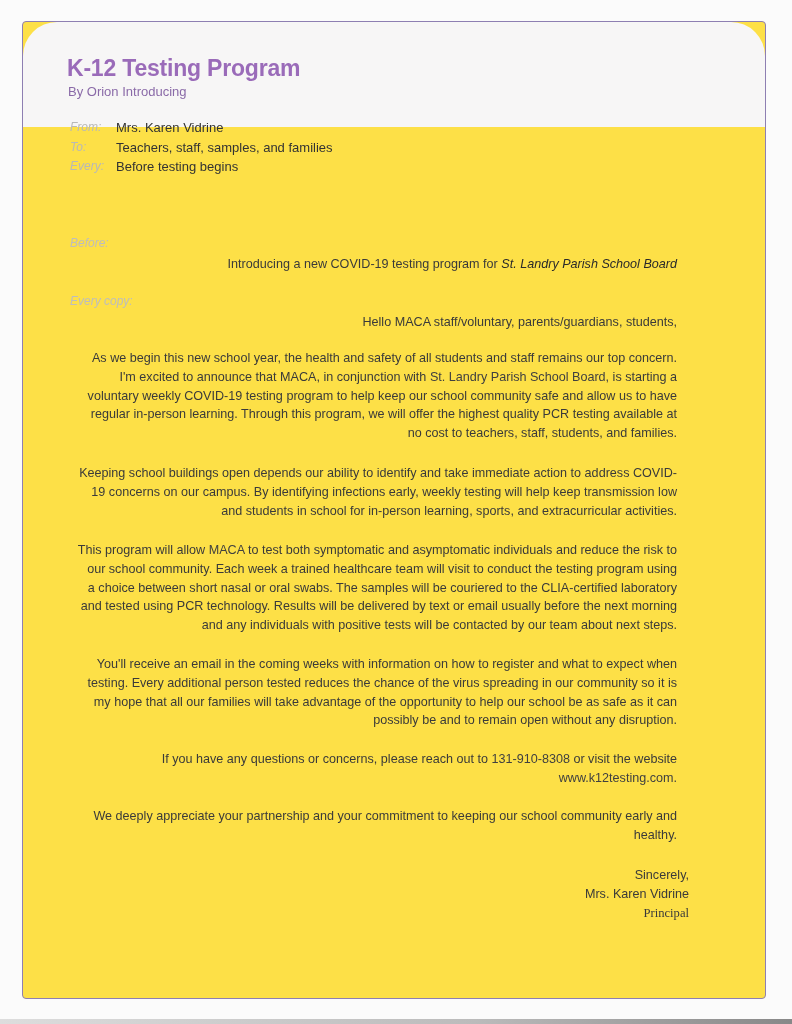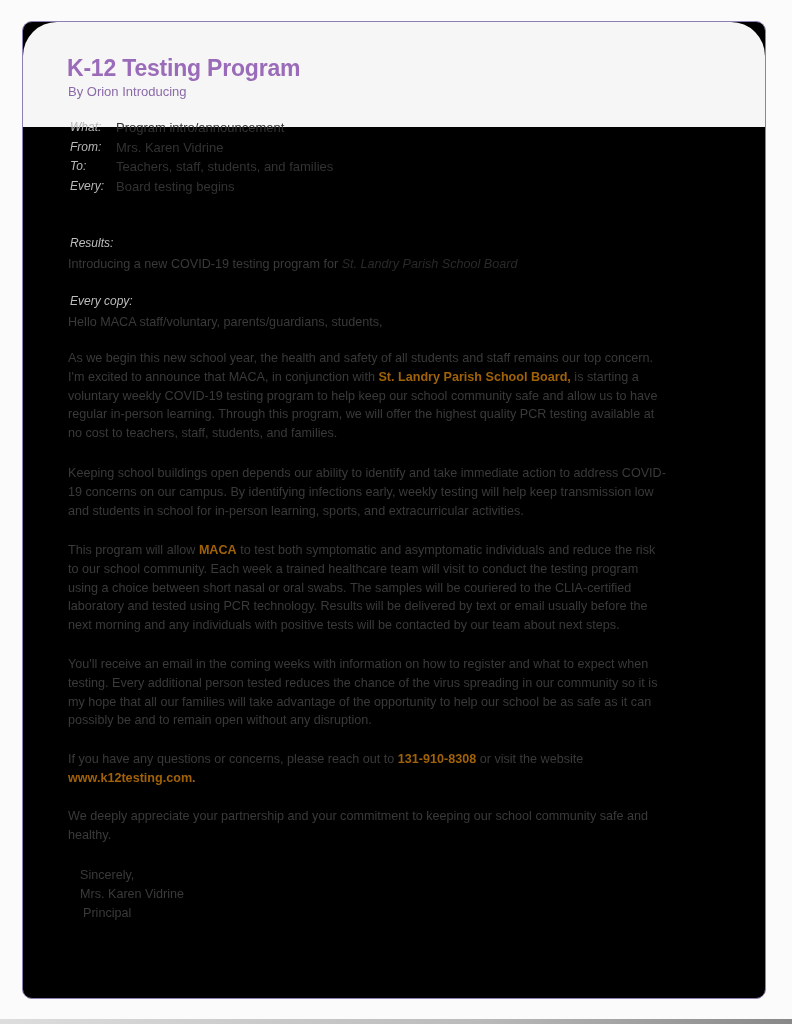--- a/index.html
+++ b/index.html
@@ -2,94 +2,90 @@
 <html><head>
 <meta charset="utf-8">
 <style>
   html, body { margin: 0; padding: 0; }
   body {
     width: 792px; height: 1024px; background: #fbfbfb; position: relative;
     font-family: "Liberation Sans", sans-serif; color: #333; overflow: hidden;
   }
   .frame {
     position: absolute; left: 22px; top: 21px; width: 744px; height: 978px;
-    border: 1.5px solid #8e7fb2; border-radius: 10px; background: #000000;
+    border: 1.5px solid #8e7fb2; border-radius: 4px; background: #fde047;
     box-sizing: border-box;
   }
   .header-band {
     position: absolute; left: 0; top: 0; right: 0; height: 105px;
     background: #f7f6f6; border-radius: 34px 34px 0 0;
   }
   .title {
     position: absolute; left: 44px; top: 33px; font-size: 23px; font-weight: bold;
     color: #9a6bb9; letter-spacing: -0.2px;
   }
   .subtitle {
     position: absolute; left: 45px; top: 62px; font-size: 13px; color: #8a6aa8;
   }
   .meta { position: absolute; left: 70px; top: 120px; font-size: 13px; }
   .meta-row { height: 19.5px; display: flex; }
   .meta-label { width: 46px; color: #b8b8b8; font-style: italic; font-size: 12px; }
   .meta-value { color: #333; }
   .section-label {
     position: absolute; left: 70px; color: #bdbdbd; font-style: italic; font-size: 12px;
   }
-  .text { position: absolute; left: 68px; width: 600px; font-size: 12.6px; line-height: 18.8px; color: #3a3a3a; }
-  .bold { font-weight: bold; color: #a16207; }
+  .text { position: absolute; left: 77px; width: 600px; font-size: 12.6px; line-height: 18.8px; color: #3a3a3a; text-align: right; }
+  .bold { font-weight: normal; color: #404040; }
   .ital { font-style: italic; color: #2a2a2a; }
   .page-bottom-line {
     position: absolute; left: 0; right: 0; top: 1019px; height: 5px;
     background: linear-gradient(to right, #ddd, #bbb 60%, #888);
   }
 </style>
 </head>
 <body>
 
 <div class="frame">
   <div class="header-band"></div>
   <div class="title">K-12 Testing Program</div>
   <div class="subtitle">By Orion Introducing</div>
 </div>
 
 <div class="meta">
   <div class="meta-row">
-    <span class="meta-label">What:</span>
-    <span class="meta-value">Program intro/announcement</span>
-  </div>
-  <div class="meta-row">
     <span class="meta-label">From:</span>
     <span class="meta-value">Mrs. Karen Vidrine</span>
   </div>
   <div class="meta-row">
     <span class="meta-label">To:</span>
-    <span class="meta-value">Teachers, staff, students, and families</span>
+    <span class="meta-value">Teachers, staff, samples, and families</span>
   </div>
   <div class="meta-row">
     <span class="meta-label">Every:</span>
-    <span class="meta-value">Board testing begins</span>
+    <span class="meta-value">Before testing begins</span>
   </div>
 </div>
 
-<div class="section-label" style="top:236px;">Results:</div>
+<div class="section-label" style="top:236px;">Before:</div>
 <div class="text" style="top:255px;"><span>Introducing a new COVID-19 testing program for </span><span class="ital">St. Landry Parish School Board</span></div>
 
 <div class="section-label" style="top:294px;">Every copy:</div>
 <div class="text" style="top:313px;">Hello MACA staff/voluntary, parents/guardians, students,</div>
 
 <div class="text" style="top:349px;"><span>As we begin this new school year, the health and safety of all students and staff remains our top concern. I'm excited to announce that MACA, in conjunction with </span><span class="bold">St. Landry Parish School Board,</span><span> is starting a voluntary weekly COVID-19 testing program to help keep our school community safe and allow us to have regular in-person learning. Through this program, we will offer the highest quality PCR testing available at no cost to teachers, staff, students, and families.</span></div>
 
 <div class="text" style="top:464px;">Keeping school buildings open depends our ability to identify and take immediate action to address COVID-19 concerns on our campus. By identifying infections early, weekly testing will help keep transmission low and students in school for in-person learning, sports, and extracurricular activities.</div>
 
 <div class="text" style="top:541px;"><span>This program will allow </span><span class="bold">MACA</span><span> to test both symptomatic and asymptomatic individuals and reduce the risk to our school community. Each week a trained healthcare team will visit to conduct the testing program using a choice between short nasal or oral swabs. The samples will be couriered to the CLIA-certified laboratory and tested using PCR technology. Results will be delivered by text or email usually before the next morning and any individuals with positive tests will be contacted by our team about next steps.</span></div>
 
 <div class="text" style="top:655px;">You'll receive an email in the coming weeks with information on how to register and what to expect when testing. Every additional person tested reduces the chance of the virus spreading in our community so it is my hope that all our families will take advantage of the opportunity to help our school be as safe as it can possibly be and to remain open without any disruption.</div>
 
 <div class="text" style="top:750px;"><span>If you have any questions or concerns, please reach out to </span><span class="bold">131-910-8308</span><span> or visit the website</span><br><span class="bold">www.k12testing.com.</span></div>
 
-<div class="text" style="top:807px;">We deeply appreciate your partnership and your commitment to keeping our school community safe and healthy.</div>
+<div class="text" style="top:807px;">We deeply appreciate your partnership and your commitment to keeping our school community early and healthy.</div>
 
 <div class="text" style="top:866px;margin-left:12px;">
   <div>Sincerely,</div>
   <div>Mrs. Karen Vidrine</div>
-  <div style="padding-left:3px;">Principal</div>
+  <div style="padding-left:3px;font-family:Liberation Serif, serif;">Principal</div>
 </div>
 
 <div class="page-bottom-line"></div>
 
 </body></html>

